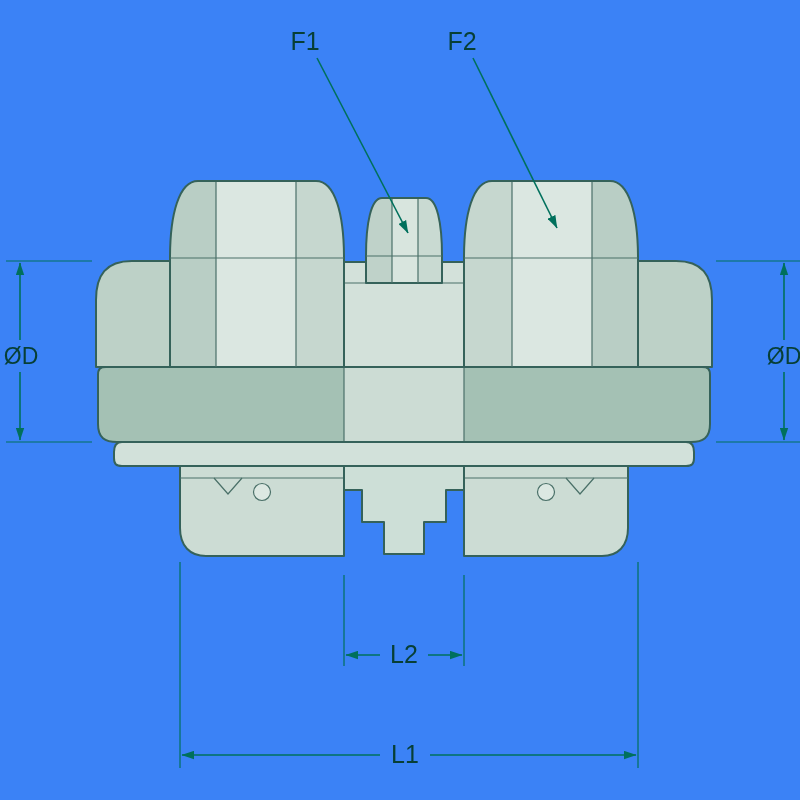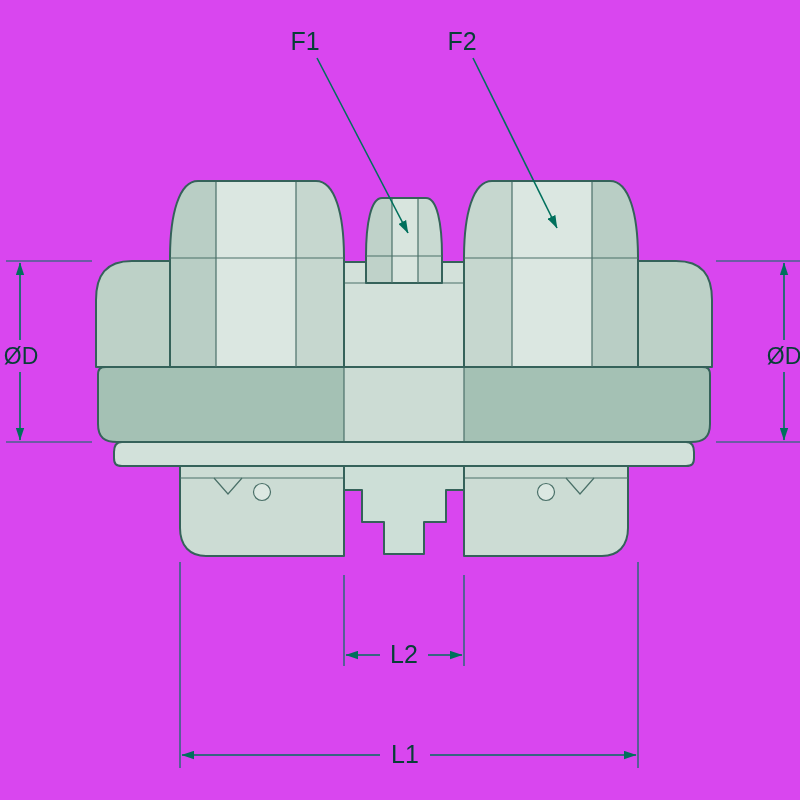--- a/index.html
+++ b/index.html
@@ -5,21 +5,21 @@
   html, body {
     margin: 0;
     padding: 0;
     background: #ffffff;
     font-family: "Liberation Sans", sans-serif;
   }
   .stage {
     position: relative;
     width: 800px;
     height: 800px;
-    background: #d946ef;
+    background: #3b82f6;
     overflow: hidden;
   }
   svg { display: block; }
   .outline   { fill: none; stroke: #35625a; stroke-width: 2; stroke-linejoin: round; }
   .thinline  { fill: none; stroke: #4a7068; stroke-width: 1.2; }
   .dimline   { fill: none; stroke: #00705c; stroke-width: 1.6; }
   .extline   { fill: none; stroke: #00705c; stroke-width: 1.2; }
   .dim-text  {
     fill: #073f36;
     font-size: 25px;

